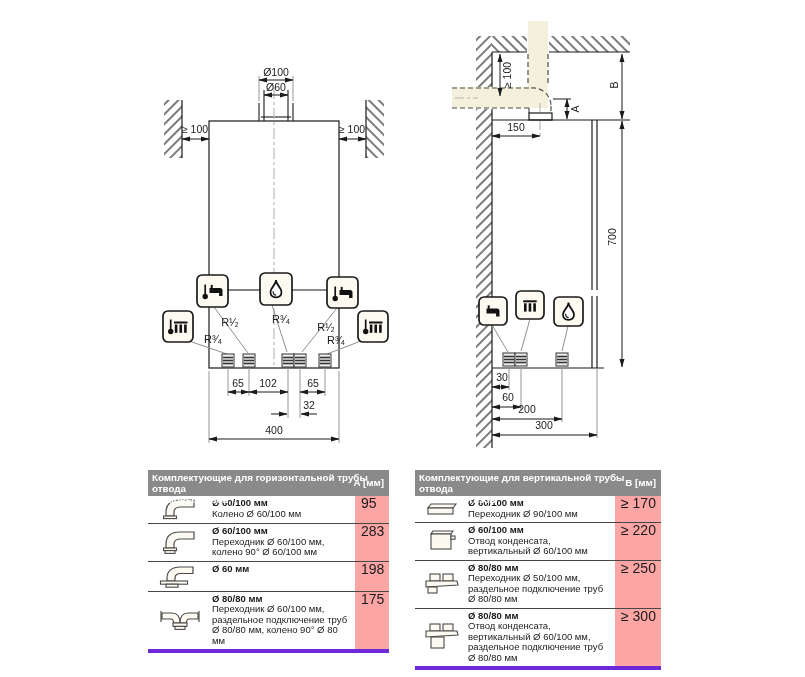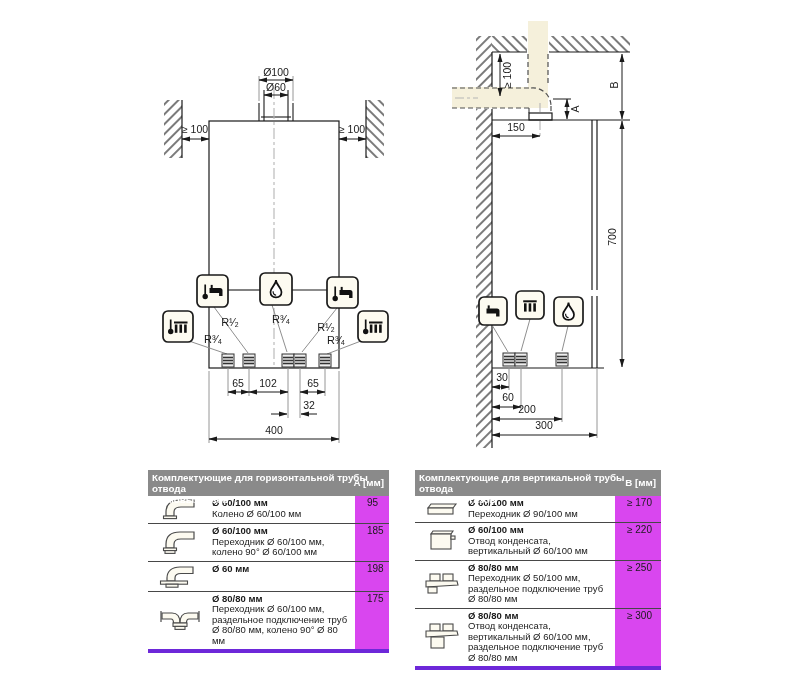--- a/index.html
+++ b/index.html
@@ -14,21 +14,21 @@
   .thead{position:relative;background:#8a8a8a;color:#fff;font-weight:bold;font-size:9.8px;line-height:11px;padding:2px 5px 2px 4px;height:22px;}
   .thead-val{position:absolute;right:5px;bottom:8px;}
   .tbody{border-bottom:4px solid #6d28d9;}
   .trow{display:flex;border-top:1.5px solid #474747;align-items:stretch;}
   .trow:first-child{border-top:none;}
   .ticon{display:flex;align-items:center;justify-content:center;flex:0 0 auto;}
   #table-h .ticon{width:64px;}
   #table-v .ticon{width:53px;}
   .ttext{flex:1 1 auto;padding:2px 3px 3px 0;}
   .tsize{font-weight:bold;}
-  .tval{flex:0 0 auto;background:#d946ef;padding:2px 0 0 12px;font-size:10px;box-sizing:border-box;}
+  .tval{flex:0 0 auto;background:#fca5a5;padding:2px 0 0 6px;font-size:14px;box-sizing:border-box;}
   #table-h .tval{width:34px;}
   #table-v .tval{width:46px;}
 </style>
 </head>
 <body>
 
 <div id="page">
 
 <svg width="805" height="465" viewBox="0 0 805 465" style="position:absolute;left:0;top:0;">
   <defs>
@@ -306,21 +306,21 @@
         <svg width="44" height="29" viewBox="0 0 44 29">
               <path d="M8,20 L8,16 C8,8 13,4 22,4 L36,4 L36,11 L23,11 C18,11 16,13 16,16 L16,20 Z" fill="#fcfaf0" stroke="#4a4a4a" stroke-width="1.2"></path>
               <rect x="5.5" y="20" width="13" height="2.6" fill="#fcfaf0" stroke="#4a4a4a" stroke-width="1.1"></rect>
               <rect x="7" y="22.6" width="10" height="2.8" fill="#fcfaf0" stroke="#4a4a4a" stroke-width="1.1"></rect>
             </svg>
       </div>
       <div class="ttext">
         <div class="tsize">Ø 60/100 мм</div>
         <div class="tdesc">Переходник Ø 60/100 мм, колено 90° Ø 60/100 мм</div>
       </div>
-      <div class="tval">185</div>
+      <div class="tval">283</div>
     </div>
     <div class="trow">
       <div class="ticon">
         <svg width="44" height="29" viewBox="0 0 44 29">
               <path d="M9,19 L9,16 C9,9 14,5 22,5 L35,5 L35,11.5 L23,11.5 C19,11.5 17,13.5 17,16 L17,19 Z" fill="#fcfaf0" stroke="#4a4a4a" stroke-width="1.2"></path>
               <rect x="2.5" y="19" width="27" height="3.2" fill="#fcfaf0" stroke="#4a4a4a" stroke-width="1.1"></rect>
               <rect x="8" y="22.2" width="12" height="3" fill="#fcfaf0" stroke="#4a4a4a" stroke-width="1.1"></rect>
             </svg>
       </div>
       <div class="ttext">

